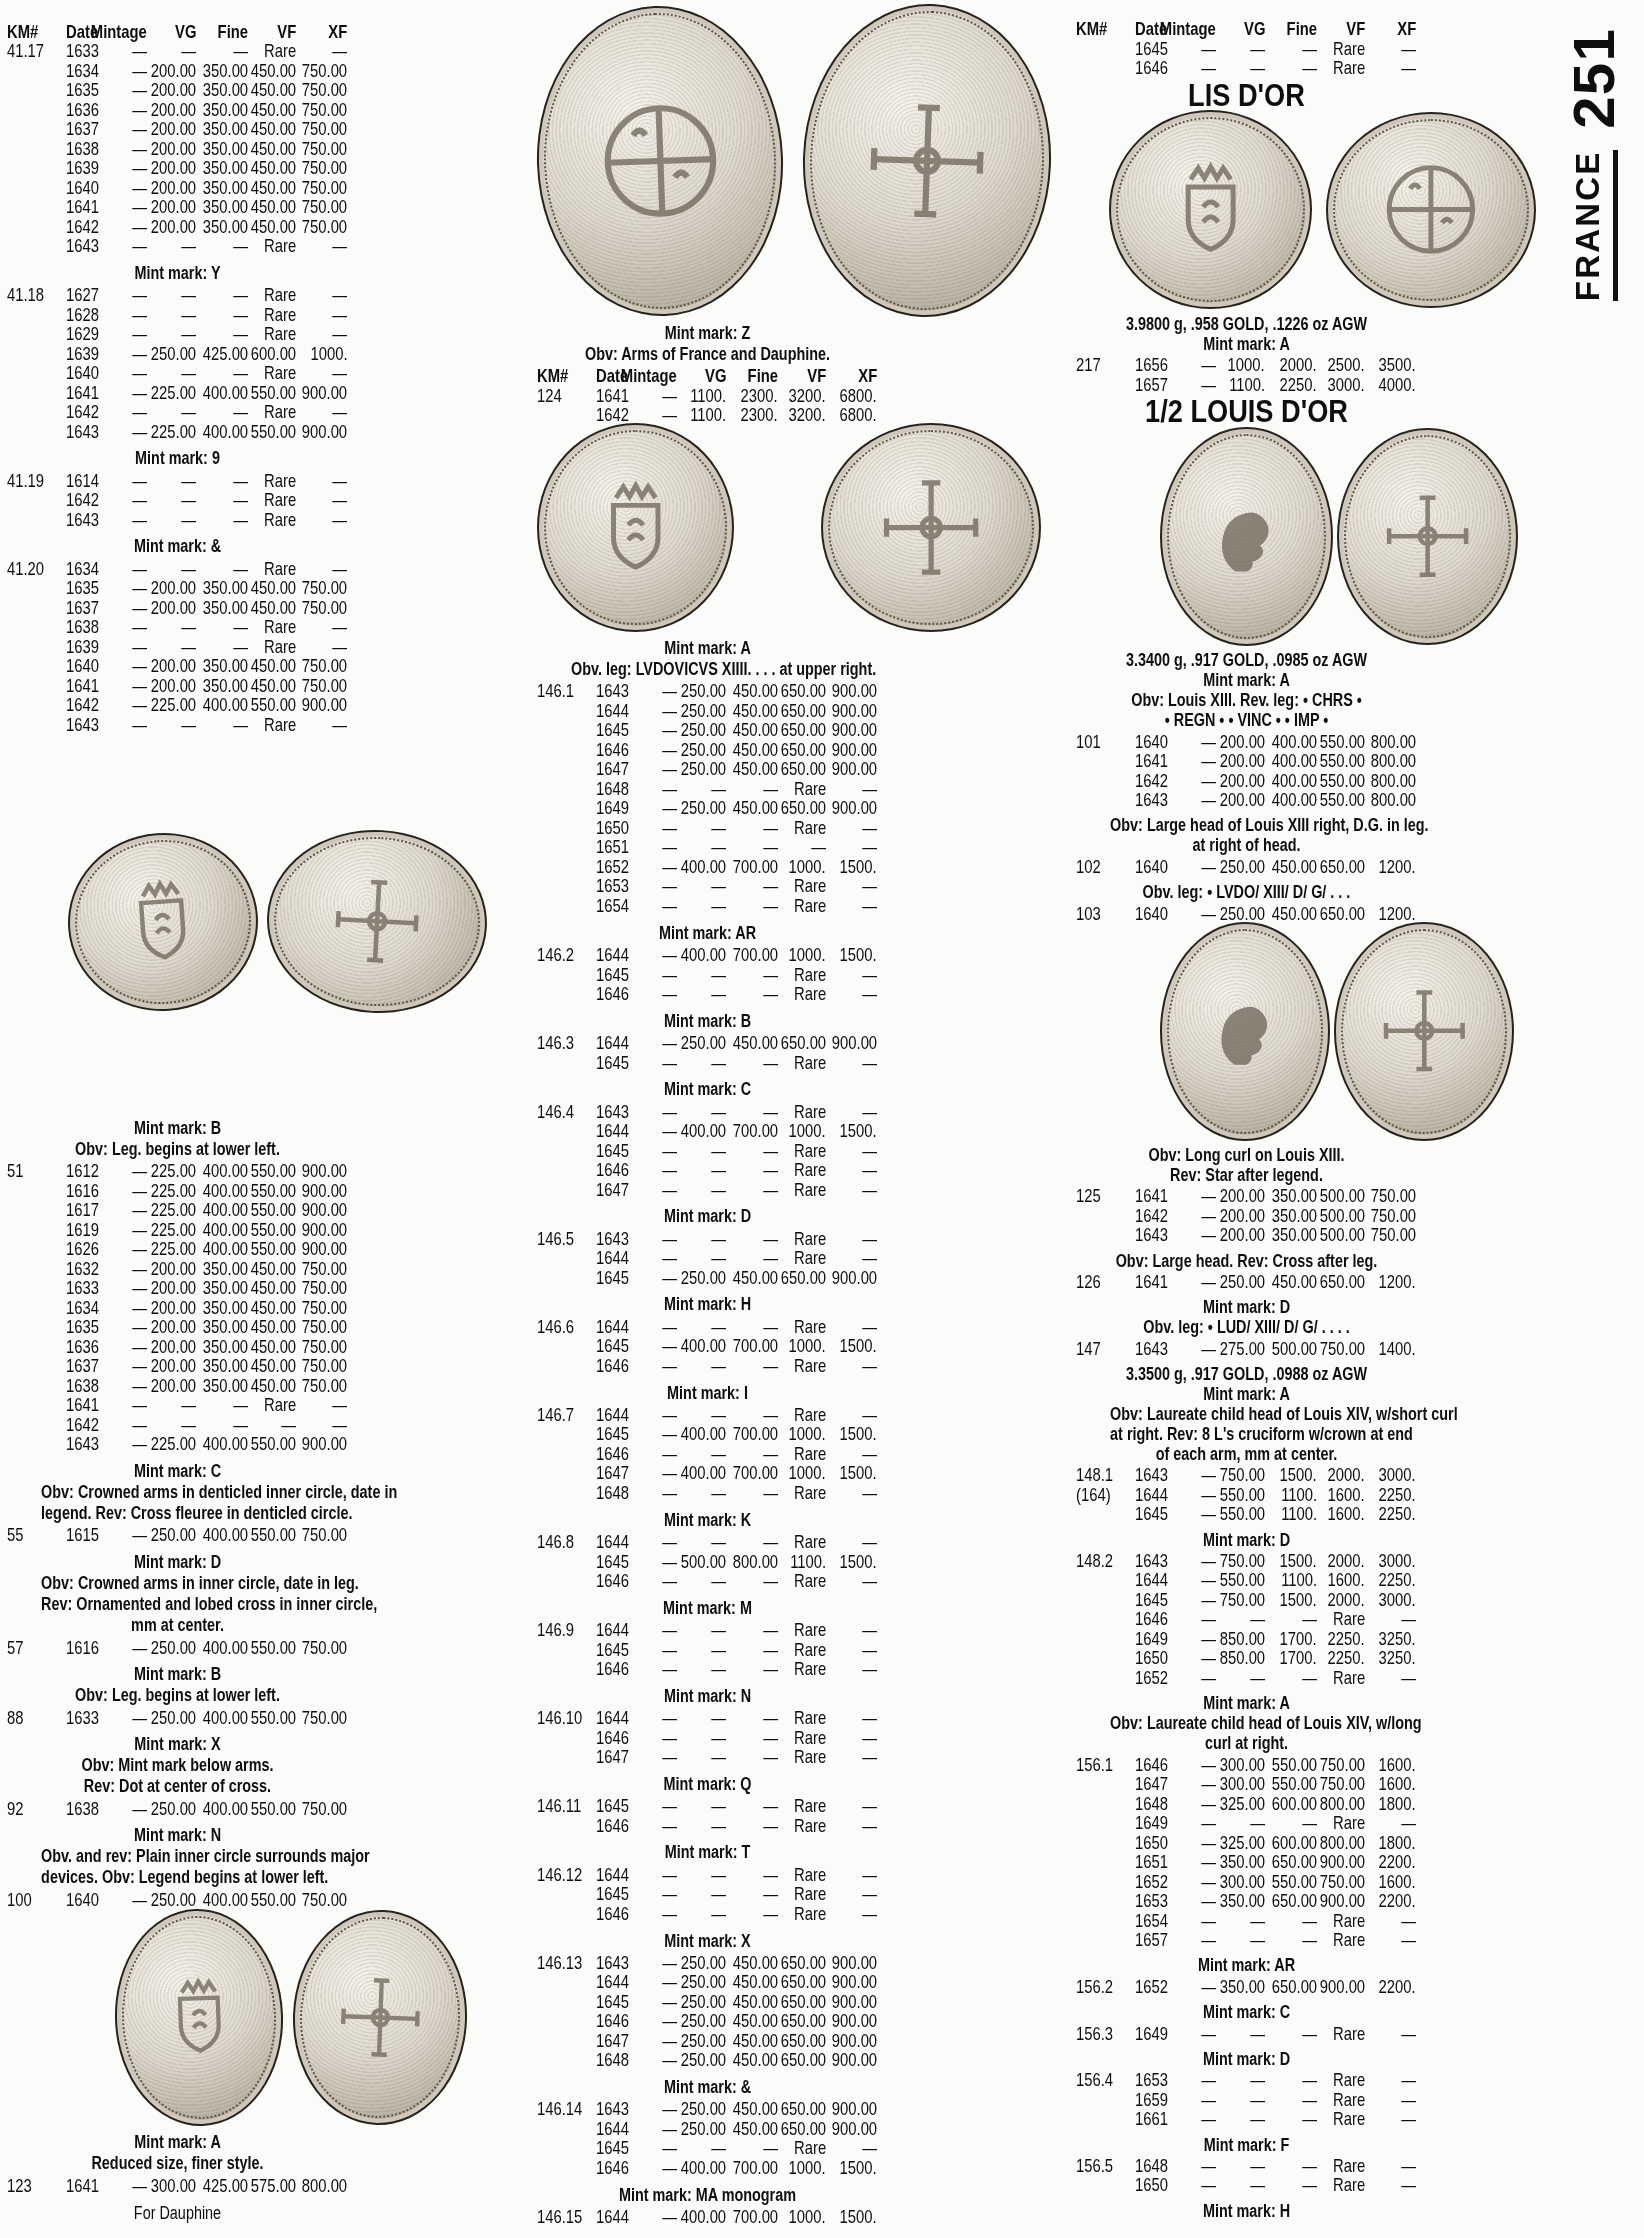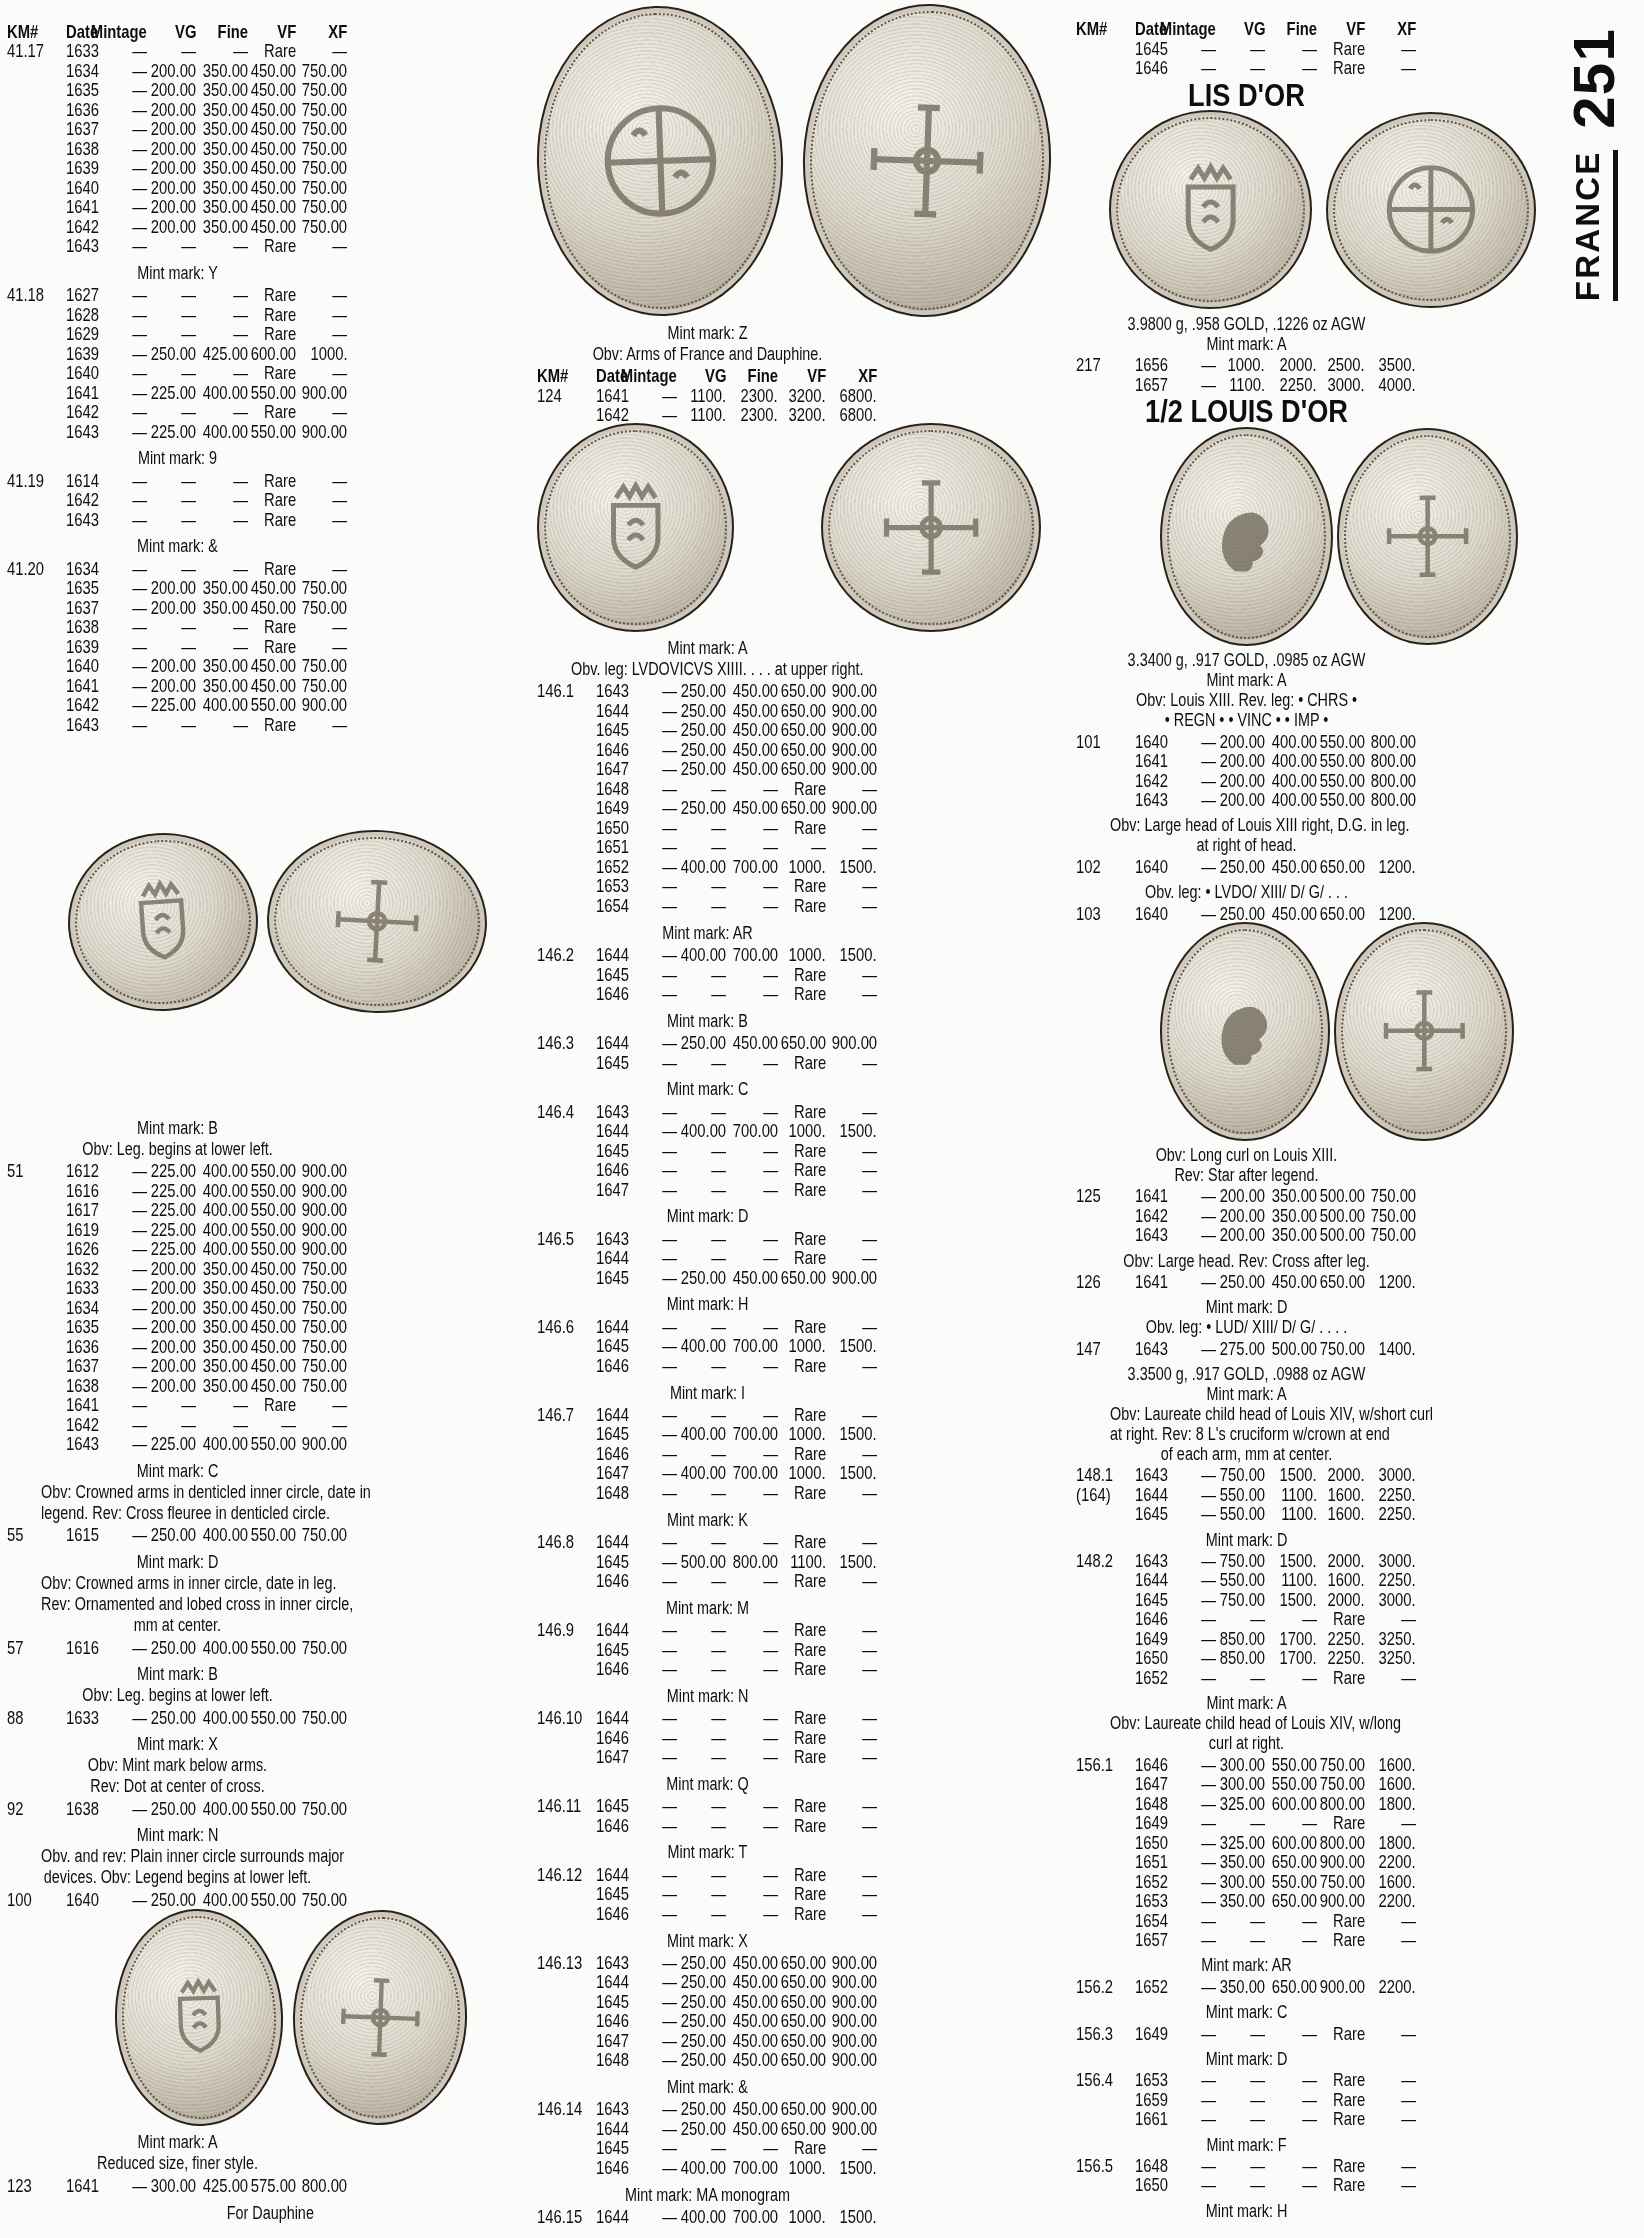--- a/index.html
+++ b/index.html
@@ -15,26 +15,26 @@
   .col[data-column="2"]{left:1076px;padding-top:19px;}
 
   .row{display:grid;grid-template-columns:59px 63px 18px 49px 52px 48px 51px;
        height:19.5px;line-height:19.5px;font-size:19px;}
   .c{white-space:nowrap;overflow:visible;}
   .c0,.c1{text-align:left;transform:scaleX(.78);transform-origin:left center;}
   .c2,.c3,.c4,.c5,.c6{justify-self:end;width:max-content;text-align:right;
        transform:scaleX(.78);transform-origin:right center;}
   .thead .c{font-weight:bold;}
 
-  .note{text-align:center;margin:7.2px 0 1.4px;font-weight:normal;}
+  .note{text-align:center;margin:7.2px 0 1.4px;font-weight:bold;}
   .col[data-column="2"] .note{margin:5.8px 0 1.4px;}
   .nline{display:block;font-size:18px;line-height:21px;white-space:nowrap;
        transform:scaleX(.8);transform-origin:center;}
   .col[data-column="2"] .nline{line-height:20px;}
-  .note.plain{font-weight:normal;text-align:right;}
+  .note.plain{font-weight:normal;}
 
   .btitle{font-weight:bold;text-align:center;font-size:32px;line-height:33px;
        margin:1.4px 0 0;white-space:nowrap;transform:scaleX(.85);transform-origin:center;}
 
   .coins{display:flex;align-items:center;position:relative;}
   .coin{position:relative;flex:0 0 auto;border:2.2px solid #26231e;border-radius:50%;
        background:
          repeating-radial-gradient(circle at 45% 40%, rgba(70,62,50,.10) 0 1.4px, rgba(0,0,0,0) 1.4px 3.6px),
          radial-gradient(circle at 38% 32%, #f4f1ea 0%, #ded9cd 45%, #b8b1a2 82%, #8e8677 100%);
        box-shadow:inset 0 0 0 4.3px #cfc8ba;}

